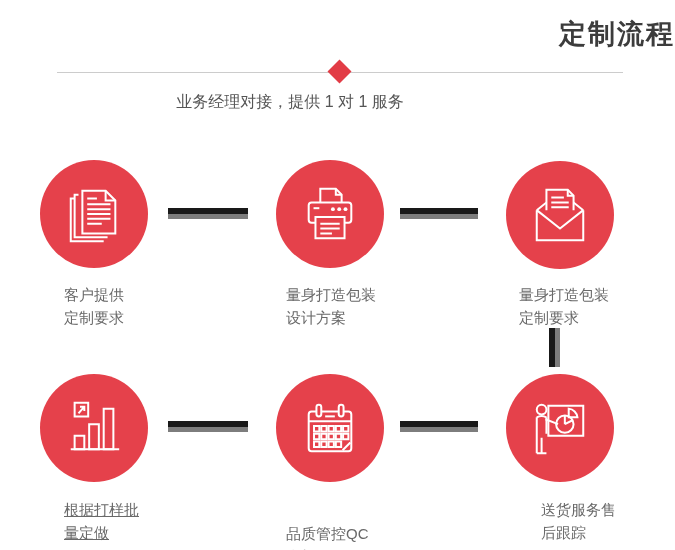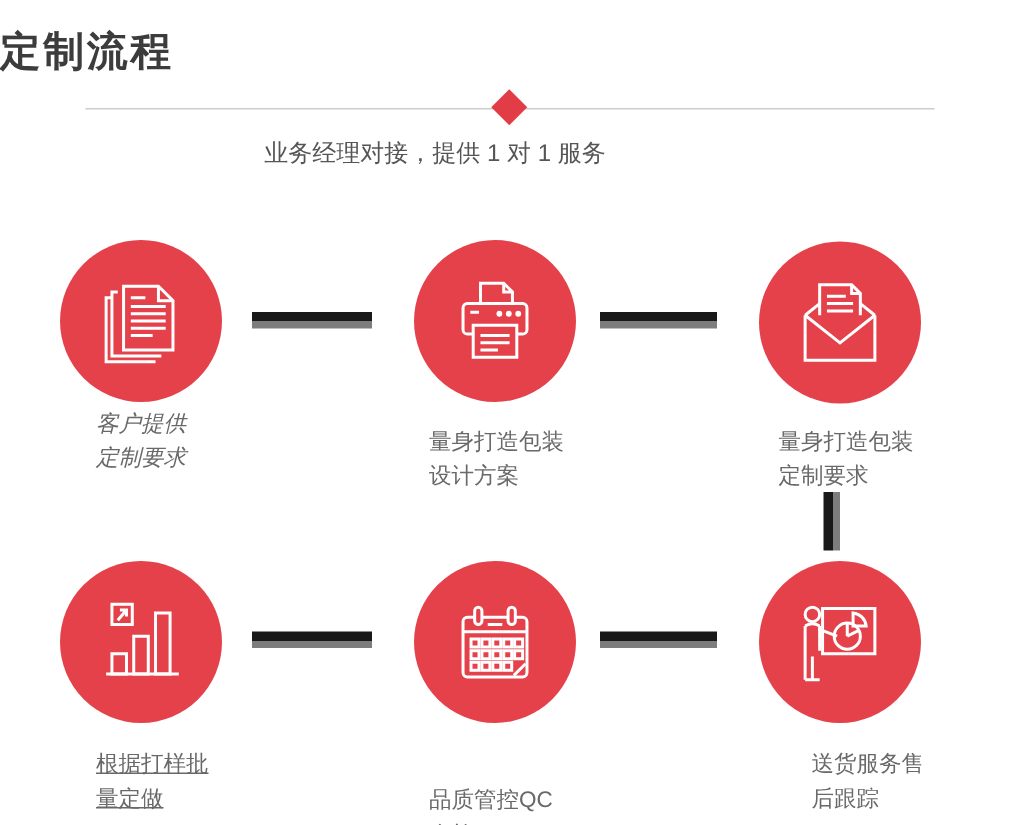--- a/index.html
+++ b/index.html
@@ -1,21 +1,21 @@
 <!DOCTYPE html>
 <html><head>
 <meta charset="utf-8">
 <style>
   html,body{margin:0;padding:0;background:#ffffff;}
   body{font-family:"Liberation Sans","DejaVu Sans",sans-serif;}
   .stage{position:relative;width:675px;height:550px;background:#ffffff;overflow:hidden;}
 
   .page-title{
     position:absolute;top:16px;left:0;width:675px;
-    text-align:left;font-size:27px;font-weight:700;color:#3c3c3c;
+    text-align:right;font-size:27px;font-weight:700;color:#3c3c3c;
     letter-spacing:2px;margin:0;
   }
   .divider{position:absolute;left:57px;top:72px;width:566px;height:1px;background:#cccccc;}
   .diamond{
     position:absolute;left:331px;top:63px;width:17px;height:17px;
     background:#e23c46;transform:rotate(45deg);
   }
   .subtitle{
     position:absolute;top:92px;left:0;width:580px;
     text-align:center;font-size:16px;color:#555555;
@@ -38,21 +38,21 @@
     background:linear-gradient(to bottom,#191919 0 55%,#7d7d7d 55% 100%);
   }
   .conn-v{
     position:absolute;width:11px;
     background:linear-gradient(to right,#191919 0 55%,#7d7d7d 55% 100%);
   }
 
   
   #c1{left:40px;top:160px;}  #c2{left:276px;top:160px;} #c3{left:506px;top:161px;}
   #c4{left:40px;top:374px;}  #c5{left:276px;top:374px;} #c6{left:506px;top:374px;}
-  #l1{left:64px;top:271px;font-style:italic;}  #l2{left:286px;top:283px;} #l3{left:519px;top:283px;}
+  #l1{left:64px;top:283px;}  #l2{left:286px;top:283px;} #l3{left:519px;top:283px;}
   #l4{left:64px;top:498px;text-decoration:underline;}  #l5{left:286px;top:498px;margin-top:24px;} #l6{left:541px;top:498px;}
   #h1{left:168px;top:208px;width:80px;}
   #h2{left:400px;top:208px;width:78px;}
   #h3{left:168px;top:421px;width:80px;}
   #h4{left:400px;top:421px;width:78px;}
   #v1{left:549px;top:328px;height:39px;}
 </style>
 </head>
 <body>
 

